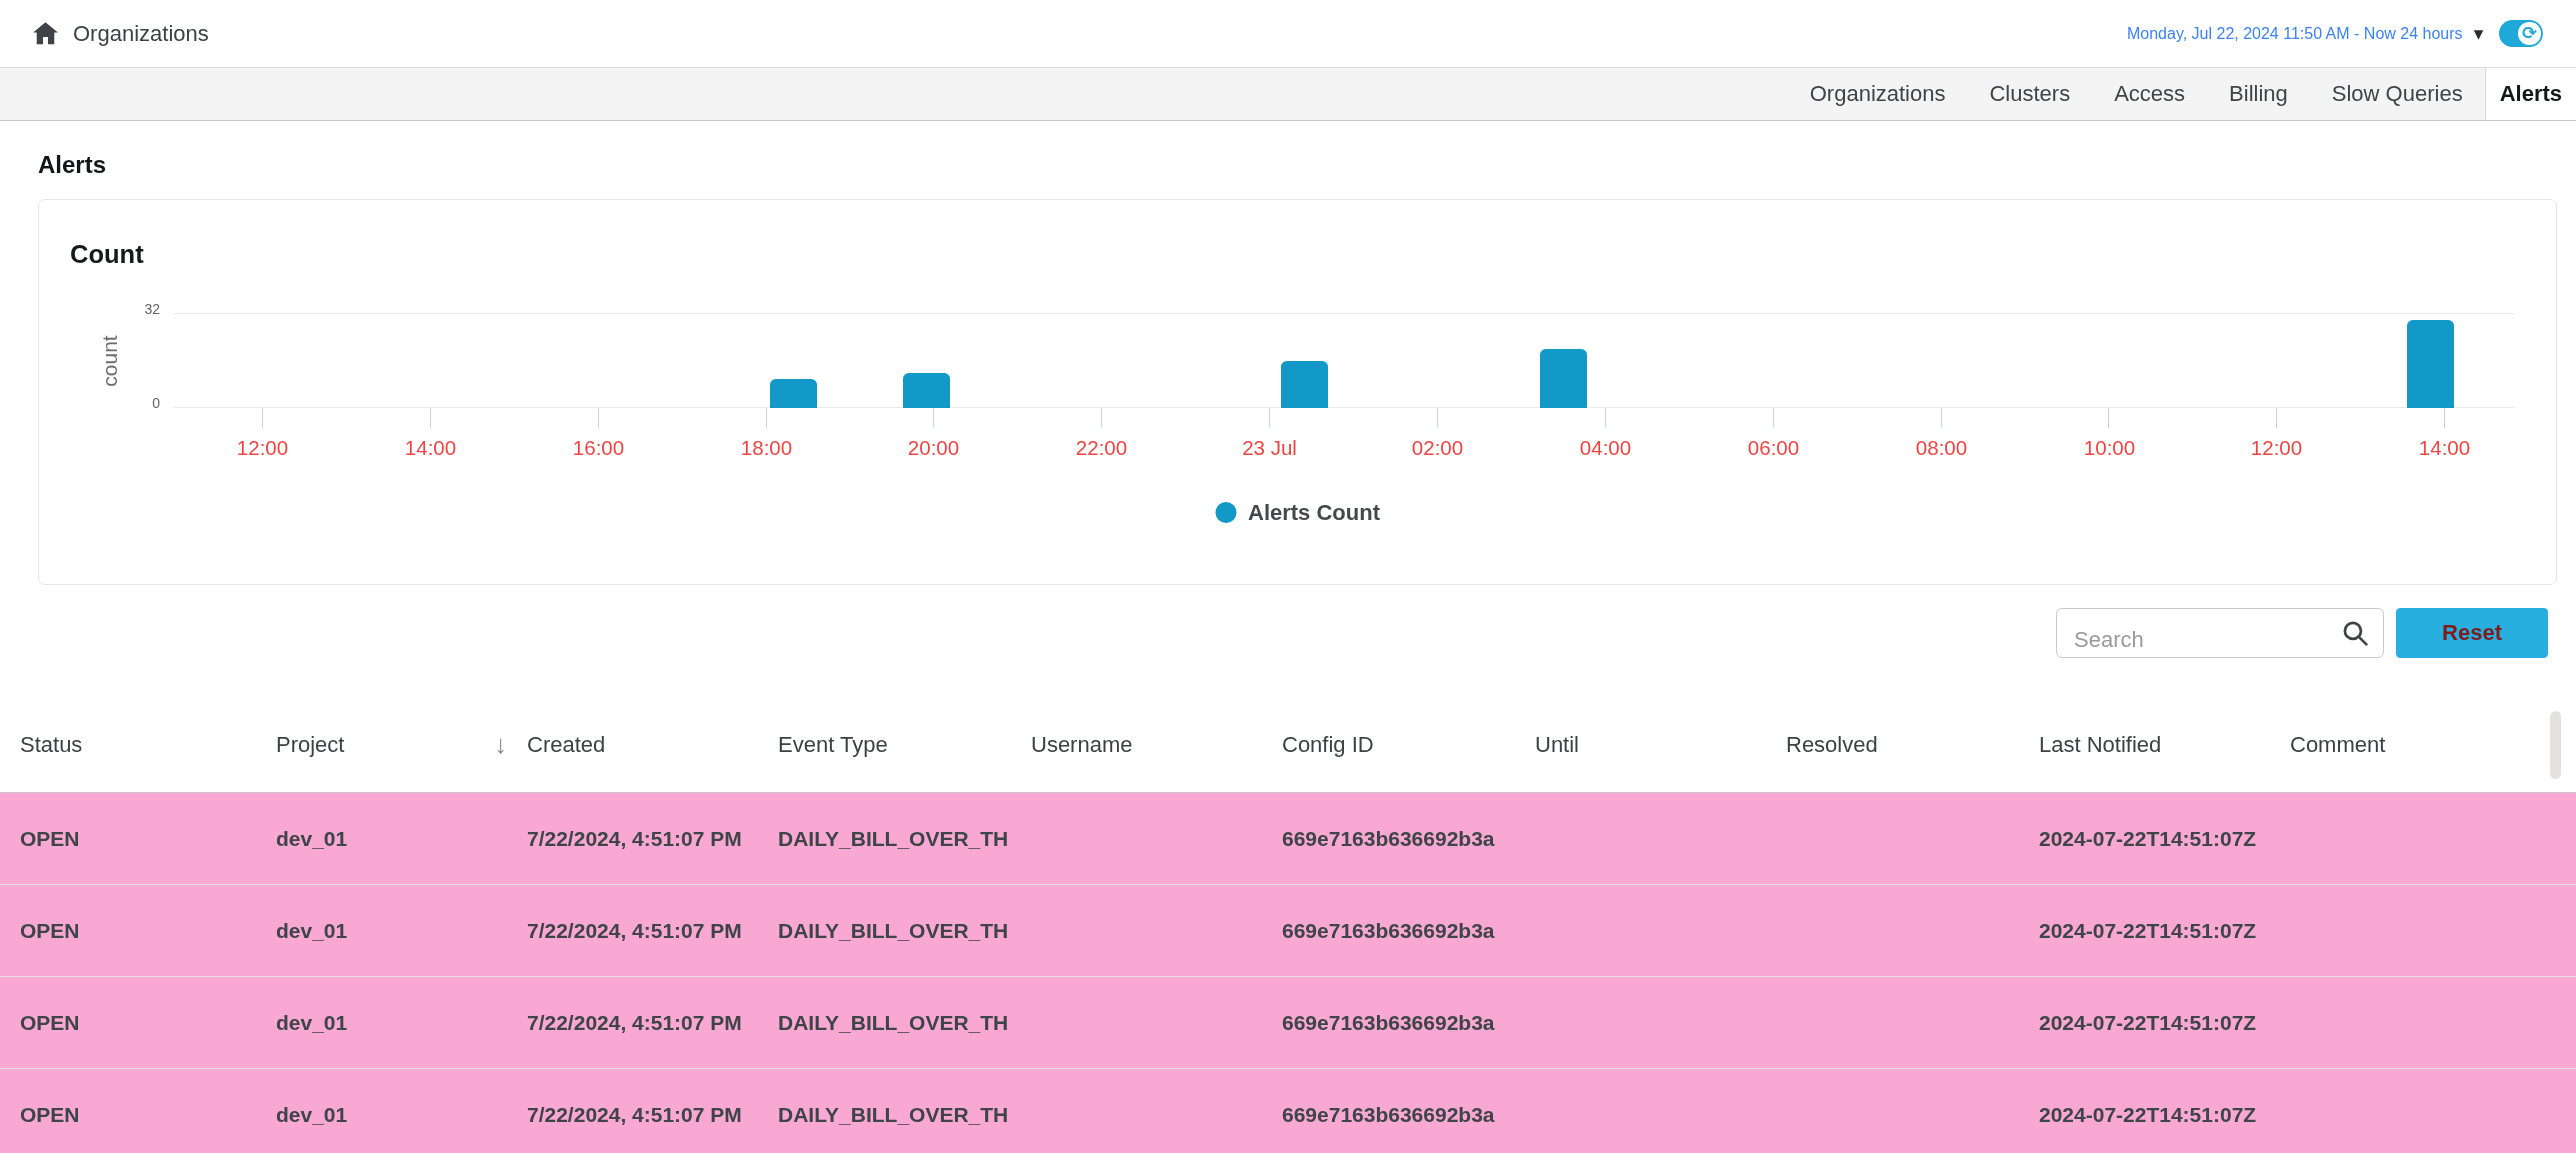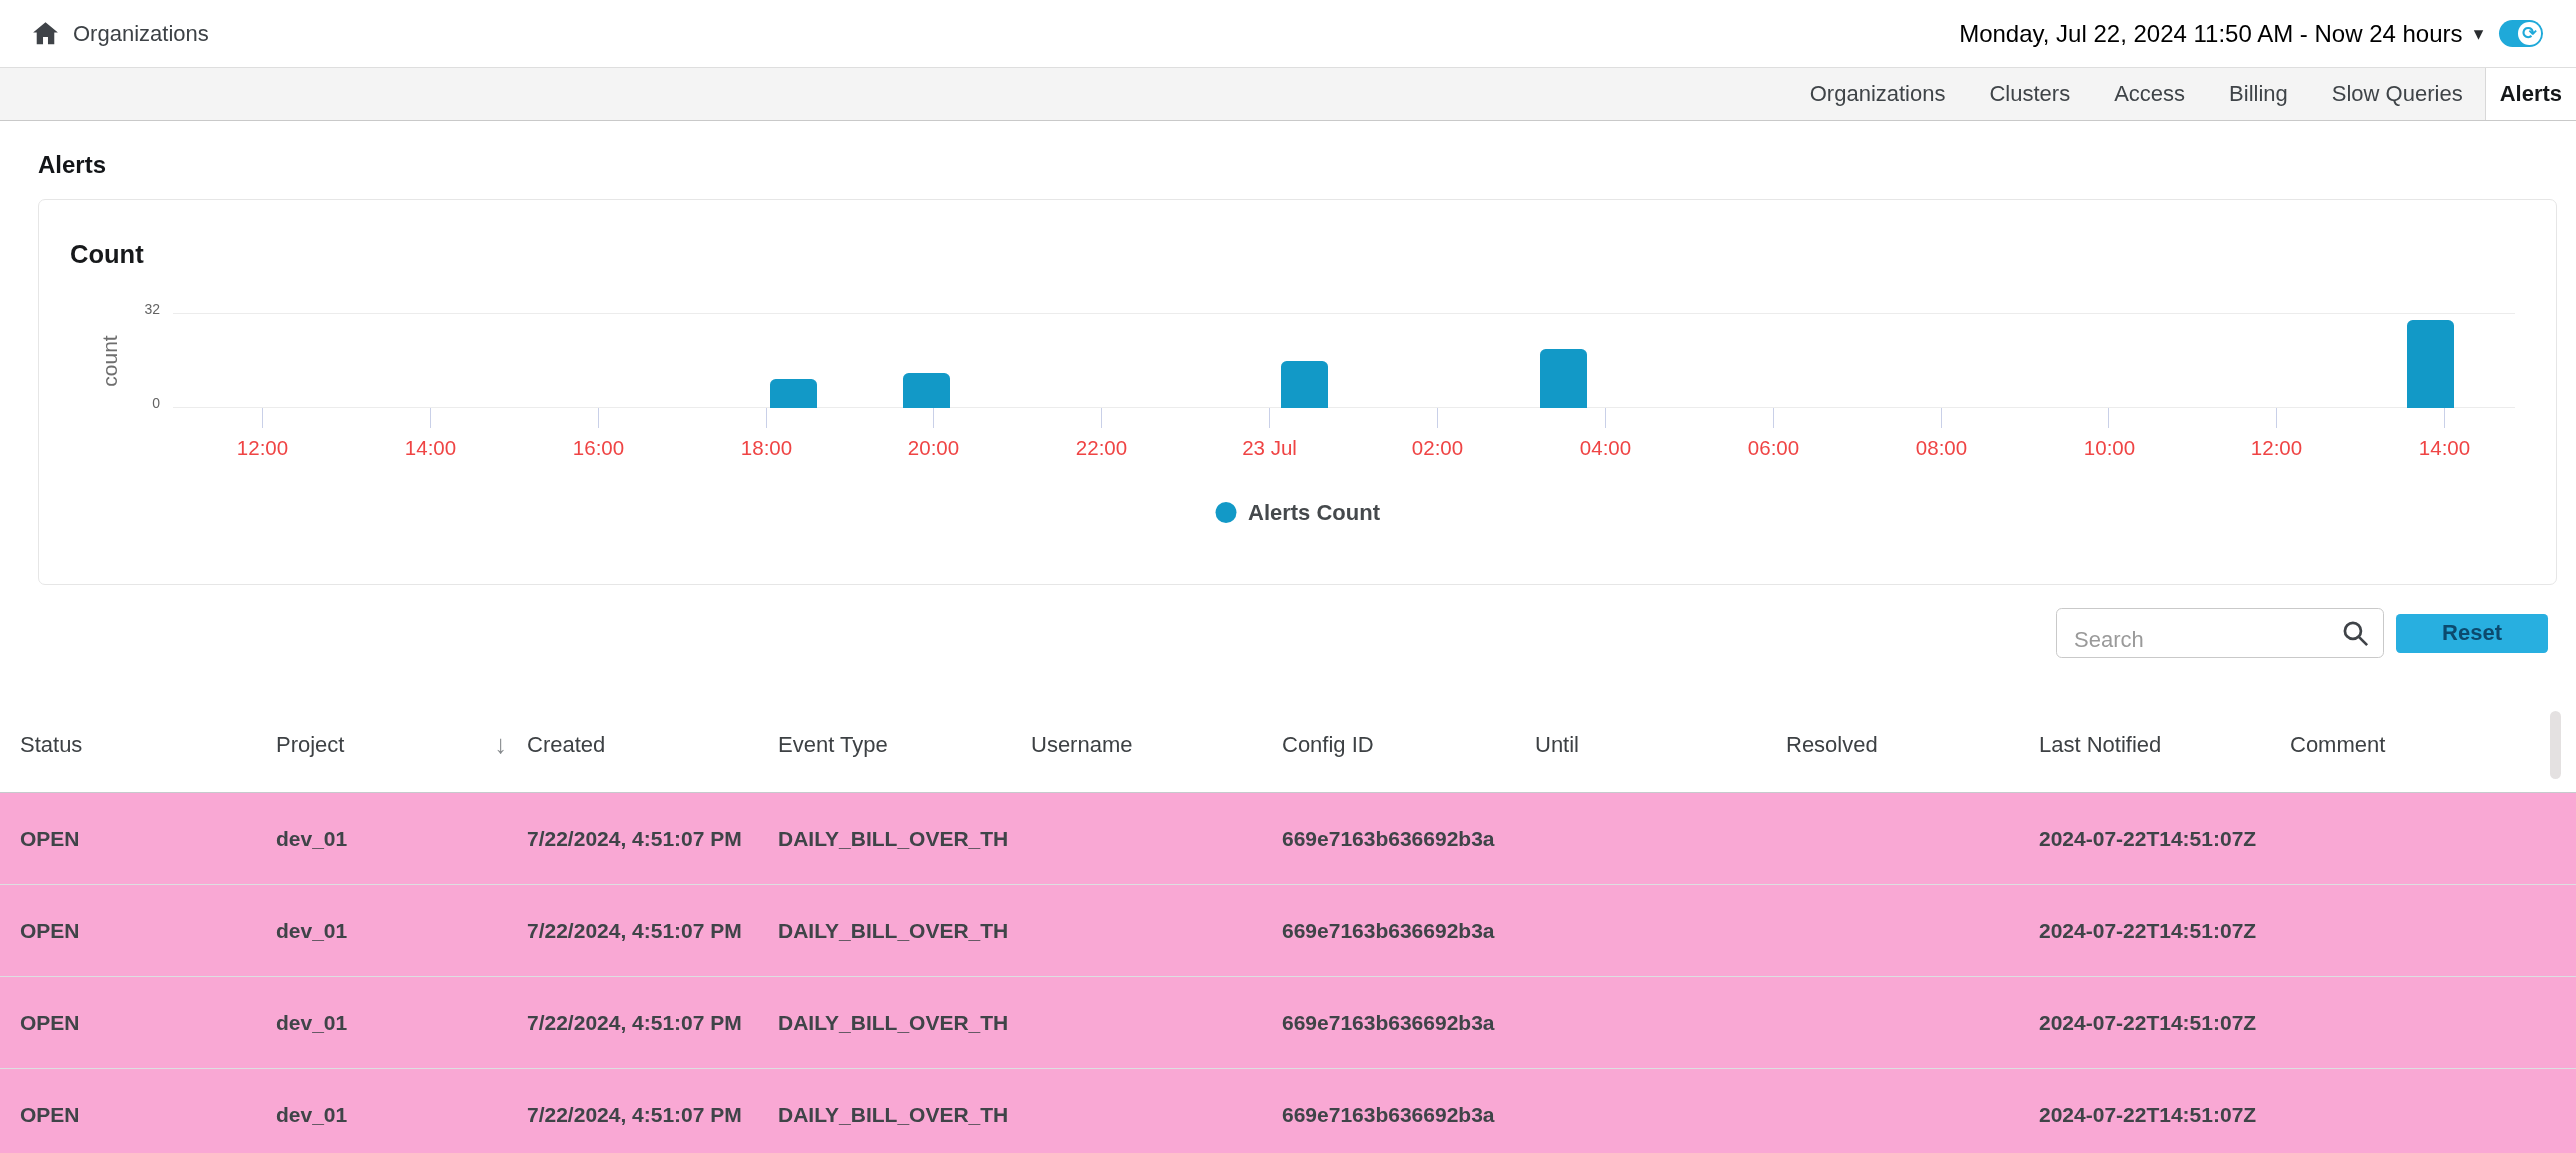--- a/index.html
+++ b/index.html
@@ -6,21 +6,21 @@
   html,body { width:2576px; height:1154px; overflow:hidden; background:#fff;
     font-family:"Liberation Sans", sans-serif; color:#3d4246; }
 
   
   .topbar { height:67px; display:flex; align-items:center; justify-content:space-between;
     padding:0 33px 0 32px; background:#fff; }
   .crumb { display:flex; align-items:center; gap:14px; }
   .crumb-label { font-size:22px; color:#3d4246; }
   .home-icon svg { display:block; }
   .range-group { display:flex; align-items:center; }
-  .range-label { font-size:24px; color:#000000; }
+  .range-label { font-size:16px; color:#3b82f6; }
   .caret { font-size:19px; color:#2a2d30; margin-left:11.3px; margin-right:15.6px; }
   .toggle { position:relative; width:44px; height:27px; border-radius:13.4px; background:#1FA9D9; }
   .toggle-knob { position:absolute; right:2.1px; top:2.1px; width:22.6px; height:22.6px; border-radius:50%;
     background:#fff; display:flex; align-items:center; justify-content:center;
     font-family:"DejaVu Sans", sans-serif; font-size:17.7px; font-weight:bold; color:#1FA9D9; line-height:1; }
 
   
   .tabbar { height:54px; background:#f4f4f4; border-top:1.4px solid #dedede; border-bottom:1.4px solid #c9c9c9;
     display:flex; justify-content:flex-end; align-items:stretch; }
   .tab { display:flex; align-items:center; padding:0 22px; font-size:22px; color:#3f4448; cursor:pointer; }
@@ -45,22 +45,22 @@
   .legend-label { font-size:22px; font-weight:bold; color:#45494c; }
 
   
   .filter-row { margin-top:23.4px; display:flex; justify-content:flex-end; align-items:center; padding-right:28px; }
   .search-wrap { position:relative; }
   .search-input { width:328px; height:50px; border:1.4px solid #c9c9c9; border-radius:5.7px;
     font-size:22px; color:#3d4246; padding:13px 54px 0 17px; outline:none;
     font-family:"Liberation Sans", sans-serif; }
   .search-input::placeholder { color:#9a9a9a; }
   .search-icon { position:absolute; right:12.7px; top:10px; }
-  .reset-btn { margin-left:12px; width:152px; height:39px; background:#28AFE0; border:none; border-radius:4.2px;
-    color:#0c4a6e; font-size:22px; font-weight:bold; font-family:"Liberation Sans", sans-serif; cursor:pointer; }
+  .reset-btn { margin-left:12px; width:152px; height:50px; background:#28AFE0; border:none; border-radius:4.2px;
+    color:#7f1d1d; font-size:22px; font-weight:bold; font-family:"Liberation Sans", sans-serif; cursor:pointer; }
 
   
   .table { margin-top:39px; }
   .tr { display:grid; grid-template-columns:256px 251px 251px 253px 251px 253px 251px 253px 251px 1fr;
     padding-left:20px; align-items:center; }
   .thead { height:96px; border-bottom:1.4px solid #c6cacd; }
   .th { font-size:22px; color:#3d4144; display:flex; align-items:center; justify-content:space-between;
     padding-right:20px; overflow:hidden; white-space:nowrap; }
   .sort-arrow { font-size:25.5px; color:#85898c; font-weight:normal; }
   .row { height:92px; border-bottom:1.4px solid #dddfe1; background:#f9a8d4;font-weight:bold; }

